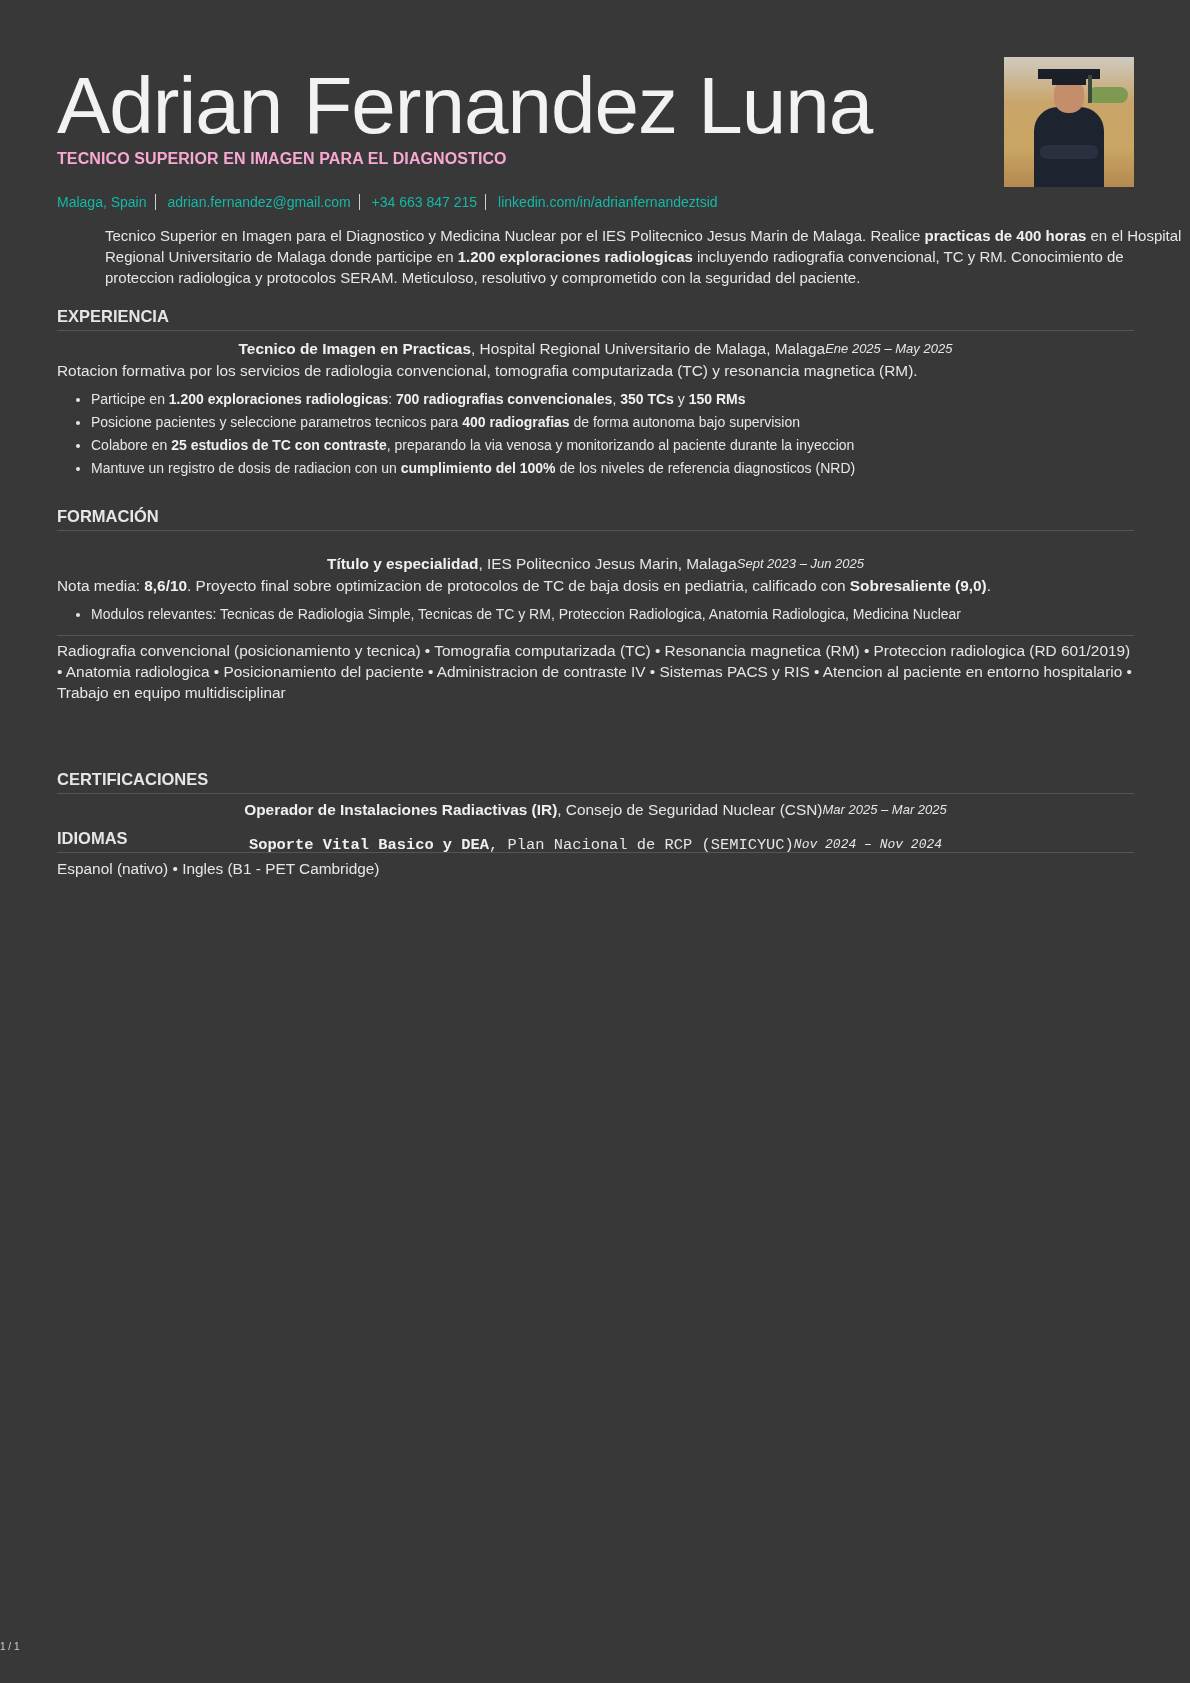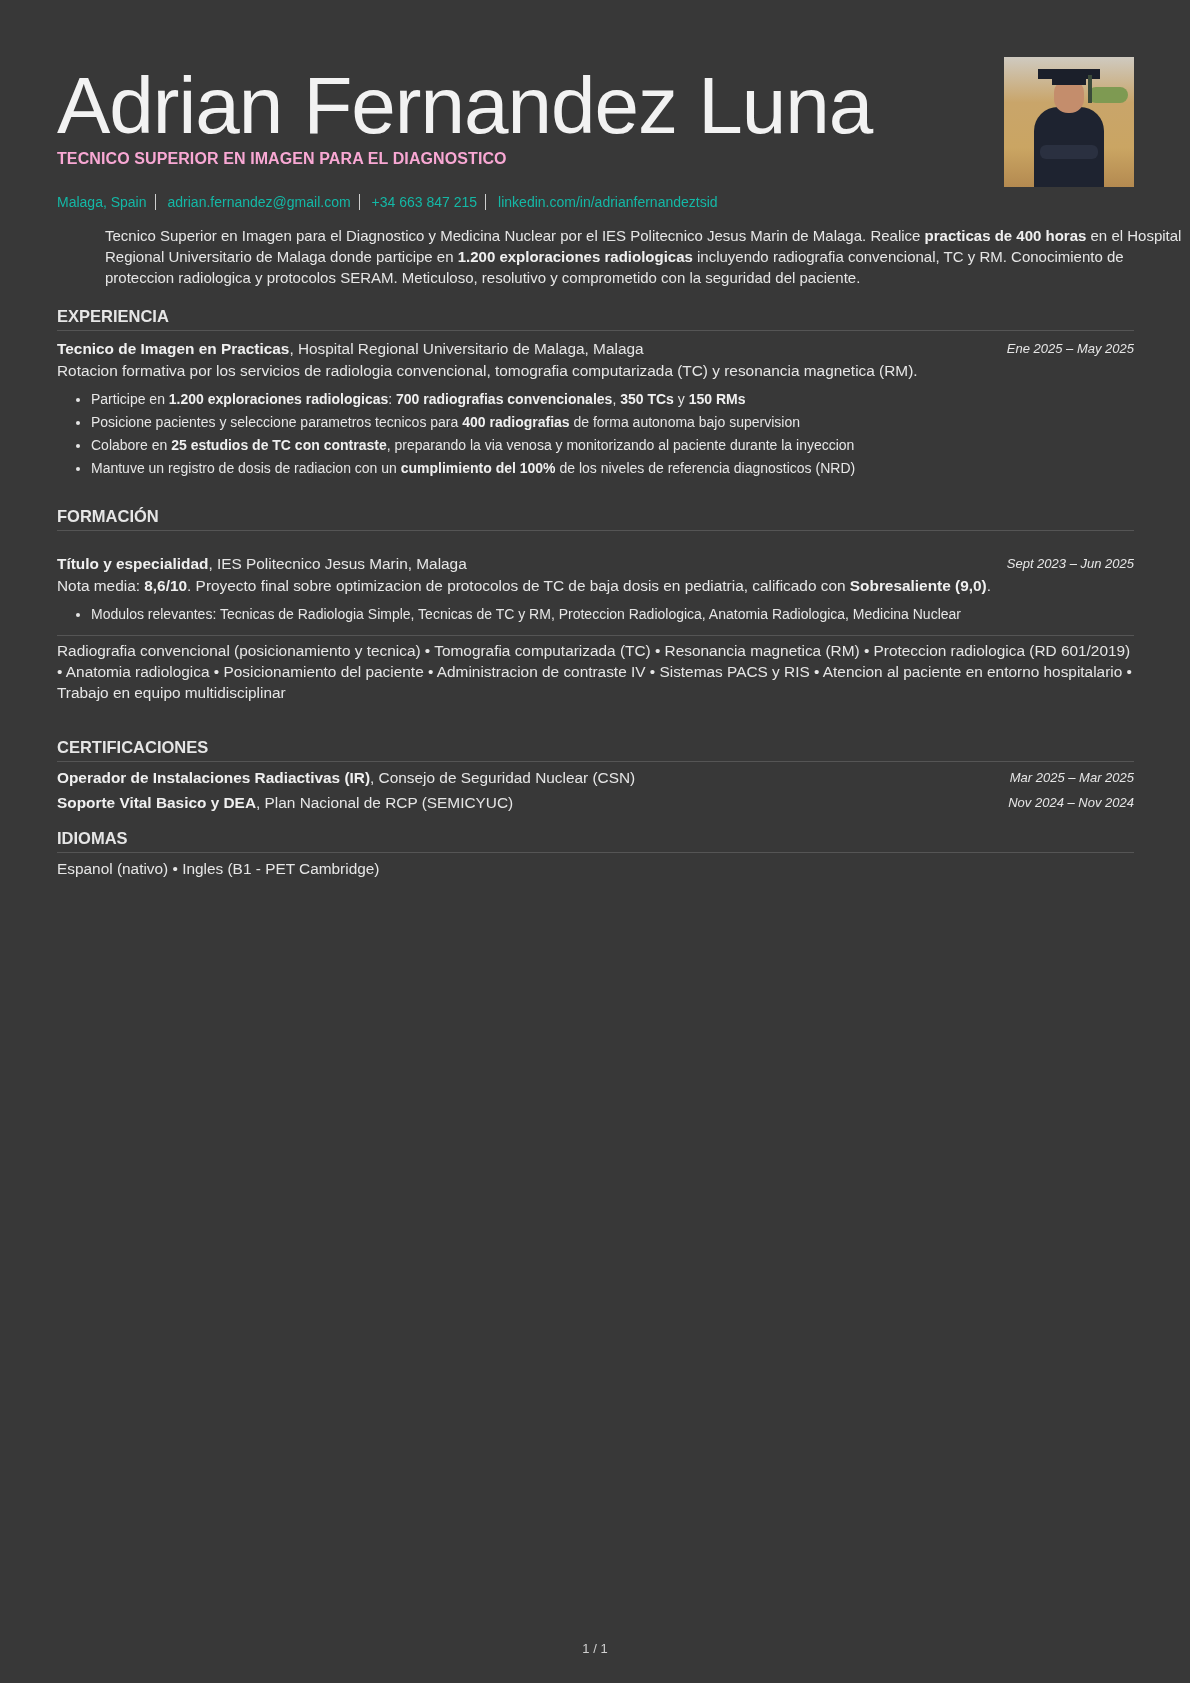--- a/index.html
+++ b/index.html
@@ -25,26 +25,26 @@
   .photo .capb { position:absolute; left:48px; top:18px; width:34px; height:10px; background:#1b1f2a; }
   .photo .tassel { position:absolute; left:84px; top:18px; width:4px; height:28px; background:#3b4a3a; }
   .photo .arms { position:absolute; left:36px; top:88px; width:58px; height:14px; background:#2a3040; border-radius:6px; }
   .contact { position:absolute; top:194px; left:0; font-size:14px; color:#14b8a6; display:flex; white-space:nowrap; }
   .contact .sep { display:inline-block; width:1px; height:16px; background:#cfcfcf; margin:0 12px 0 8px; }
   .summary { position:absolute; top:225px; left:0; width:1077px; font-size:15px; line-height:21px; color:#e6e6e6;margin-left:48px; }
   b { font-weight:700; color:#f0f0f0; }
   .section { position:absolute; left:0; width:1077px; }
   .sec-title { font-size:16.5px; font-weight:700; color:#e6e6e6; height:22px; line-height:22px; }
   .sec-rule { height:1px; background:#555; margin-top:3px; }
-  .row { display:flex; justify-content:space-between; font-size:15.4px; line-height:22px; }
+  .row { display:flex; justify-content:center; font-size:15.4px; line-height:22px; }
   .date { font-style:italic; font-size:13px; color:#e6e6e6; }
   .txt { font-size:15.4px; line-height:22px; }
   ul { margin:6px 0 0 0; padding-left:34px; }
   li { font-size:14px; line-height:23px; }
-  .footer { position:absolute; top:1641px; left:0; width:1190px; text-align:center; font-size:13px; color:#d0d0d0; }
+  .footer { position:absolute; top:1641px; left:0; width:1190px; font-size:10px; color:#d0d0d0; }
 </style>
 </head>
 <body>
 
 <div class="page">
 
   <div class="name">Adrian Fernandez Luna</div>
   <div class="subtitle">TECNICO SUPERIOR EN IMAGEN PARA EL DIAGNOSTICO</div>
 
   <div class="photo">
@@ -98,28 +98,28 @@
     <ul>
       <li>Modulos relevantes: Tecnicas de Radiologia Simple, Tecnicas de TC y RM, Proteccion Radiologica, Anatomia Radiologica, Medicina Nuclear</li>
     </ul>
   </div>
 
   <div class="section" style="top:632px;">
     <div class="sec-rule"></div>
     <div class="txt" style="margin-top:4px;line-height:21px;">Radiografia convencional (posicionamiento y tecnica) • Tomografia computarizada (TC) • Resonancia magnetica (RM) • Proteccion radiologica (RD 601/2019) • Anatomia radiologica • Posicionamiento del paciente • Administracion de contraste IV • Sistemas PACS y RIS • Atencion al paciente en entorno hospitalario • Trabajo en equipo multidisciplinar</div>
   </div>
 
-  <div class="section" style="top:736px;">
+  <div class="section" style="top:768px;">
     <div class="sec-title">CERTIFICACIONES</div>
     <div class="sec-rule"></div>
     <div class="row" style="margin-top:5px;">
       <span><b>Operador de Instalaciones Radiactivas (IR)</b><span>, Consejo de Seguridad Nuclear (CSN)</span></span>
       <span class="date">Mar 2025 – Mar 2025</span>
     </div>
-    <div class="row" style="margin-top:3px;">
+    <div class="row" style="margin-top:13px;font-family:Liberation Mono, monospace;">
       <span><b>Soporte Vital Basico y DEA</b><span>, Plan Nacional de RCP (SEMICYUC)</span></span>
       <span class="date">Nov 2024 – Nov 2024</span>
     </div>
   </div>
 
   <div class="section" style="top:827px;">
     <div class="sec-title">IDIOMAS</div>
     <div class="sec-rule"></div>
     <div class="txt" style="margin-top:5px;">Espanol (nativo) • Ingles (B1 - PET Cambridge)</div>
   </div>

